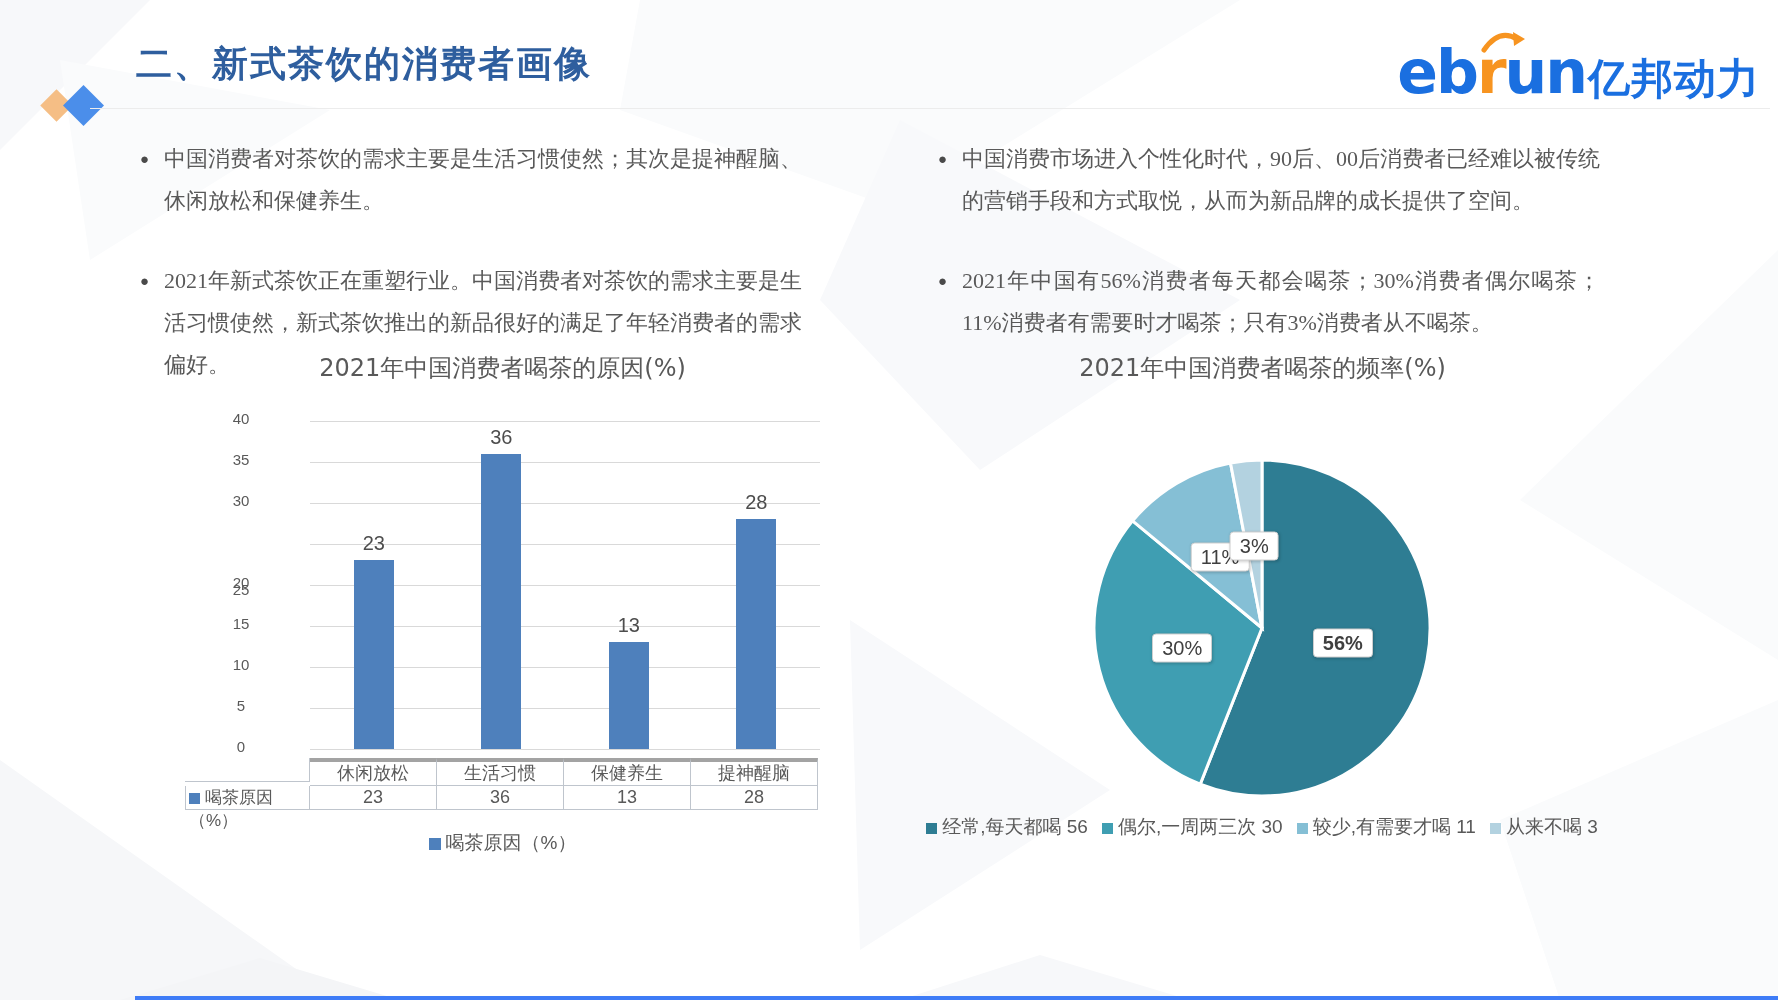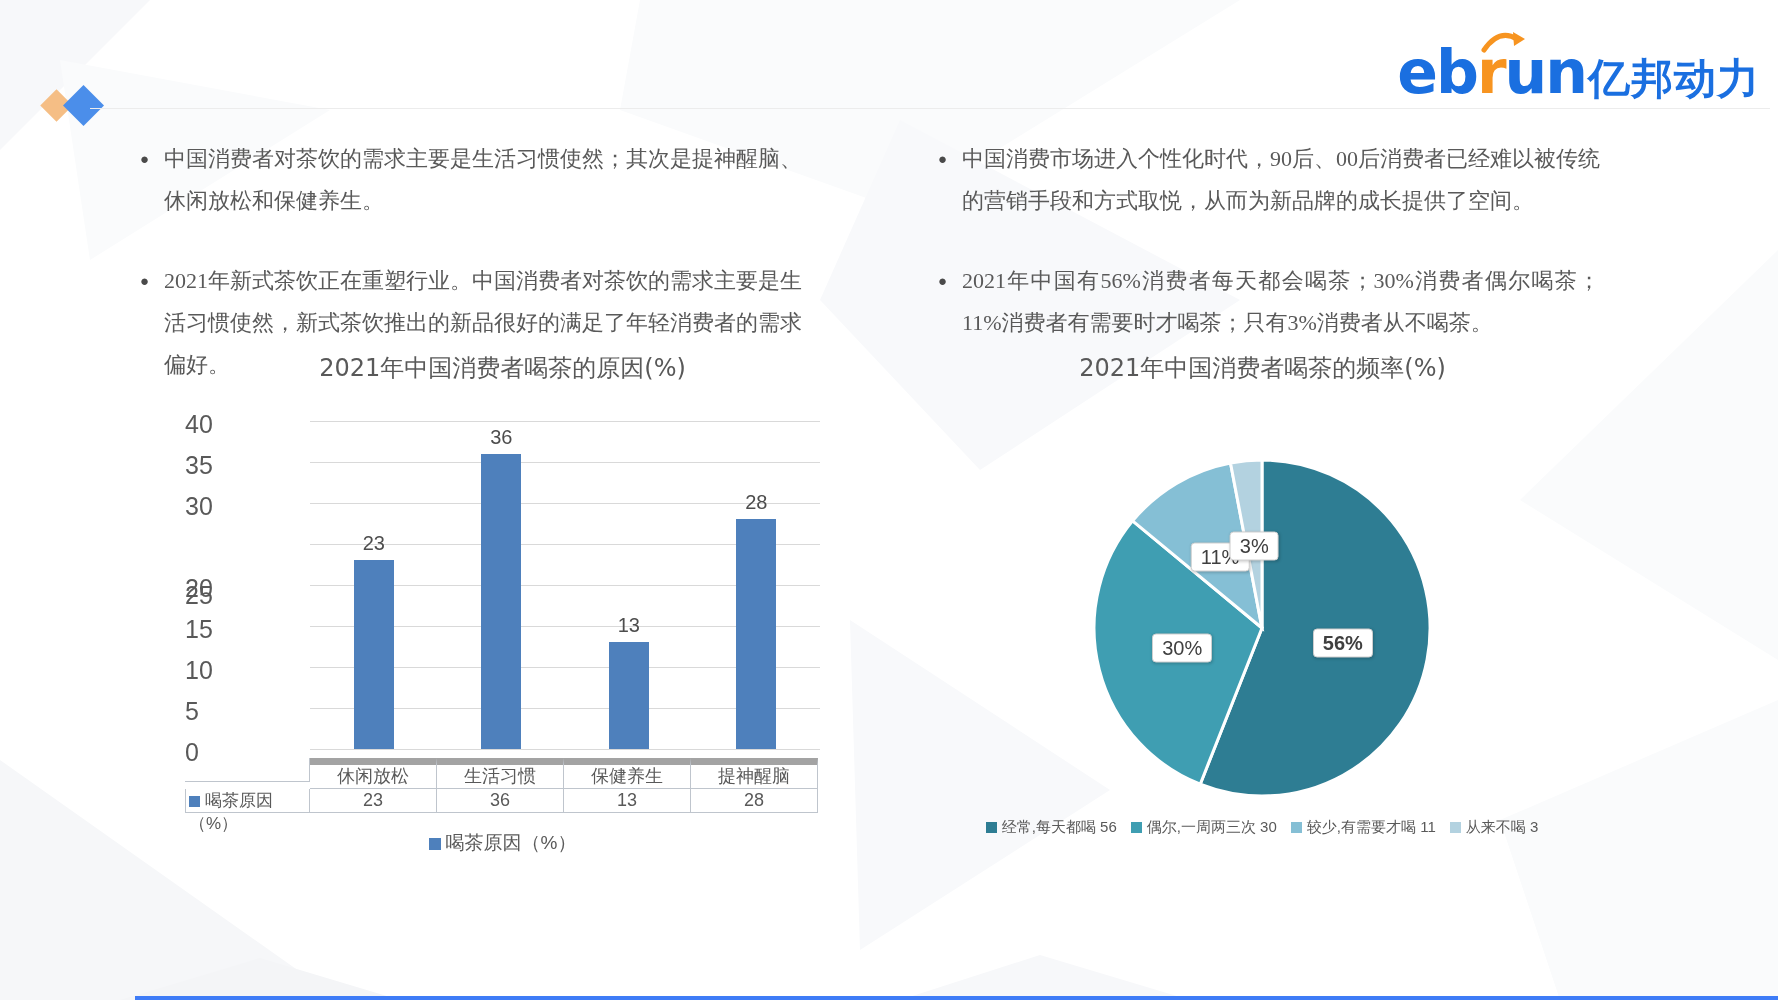--- a/index.html
+++ b/index.html
@@ -38,43 +38,43 @@
 
   
   .chart-title{position:absolute;top:352px;font-size:24px;color:#595959;text-align:center;
                font-family:"DejaVu Sans","Liberation Sans",sans-serif;}
   .chart-title.bar{left:185px;width:635px;}
   .chart-title.pie{left:950px;width:625px;}
 
   
   .bar-chart{position:absolute;left:185px;top:410px;width:635px;height:470px;}
   .gridline{position:absolute;height:1px;background:#d9d9d9;}
-  .ytick{position:absolute;left:0;width:112px;text-align:left;font-size:25px;color:#595959;}
+  .ytick{position:absolute;left:0;width:112px;text-align:center;font-size:15px;color:#595959;}
   .bar{position:absolute;width:40px;}
   .bar-val{position:absolute;width:60px;text-align:center;font-size:20px;color:#4d4d4d;}
   .bar-table{position:absolute;left:0;top:348px;width:633px;display:grid;
              grid-template-columns:125px repeat(4,1fr);}
   .tcell{height:23px;line-height:23px;border-right:1px solid #bfc5cd;border-bottom:1px solid #bfc5cd;
          text-align:center;font-size:18px;color:#595959;background:transparent;}
-  .tcell.btop{border-top:7px solid #a3a3a3;}
+  .tcell.btop{border-top:4px solid #a3a3a3;}
   .tcell.bleft{border-left:1px solid #bfc5cd;}
   .tcell.tblank{border-bottom:1px solid #bfc5cd;border-right:1px solid #bfc5cd;}
   .tcell.tlabel{text-align:left;padding-left:3px;font-size:17px;}
   .sq{display:inline-block;width:11px;height:11px;margin-right:5px;vertical-align:-1px;}
   .bar-legend{position:absolute;left:0;top:420px;width:635px;text-align:center;
               font-size:19px;color:#595959;}
   .bar-legend .sq{width:12px;height:12px;background:#4E80BC;}
 
   
   .pie-wrap{position:absolute;left:1052px;top:418px;width:420px;height:420px;}
   .pie-label{position:absolute;transform:translate(-50%,-50%);background:#ffffff;
              border:1px solid #cfcfcf;border-radius:4px;padding:2px 9px;font-size:20px;color:#3f3f3f;
              box-shadow:1px 1px 3px rgba(0,0,0,0.18);white-space:nowrap;}
   .pie-legend{position:absolute;left:880px;top:814px;width:764px;text-align:center;
-              font-size:15px;color:#595959;line-height:26px;}
+              font-size:19px;color:#595959;line-height:26px;}
   .lg-item{white-space:nowrap;margin:0 7px;}
 
   
   .source-note{position:absolute;left:163px;top:934px;font-family:"Liberation Serif","DejaVu Serif",serif;
                font-size:21px;color:#c8cdd2;letter-spacing:1px;}
   .bottom-bar{position:absolute;left:135px;right:0;bottom:0;height:4px;background:#3E7CF7;}
 </style>
 </head>
 <body>
 
@@ -91,20 +91,21 @@
     <polygon points="120,1000 260,958 400,1000" fill="#f4f5f7"></polygon>
     <polygon points="900,1000 1040,955 1190,1000" fill="#f7f8fa"></polygon>
     <polygon points="1500,820 1778,700 1778,1000 1560,1000" fill="#fafbfc"></polygon>
   </svg>
 
   <div class="layer">
     <div class="diamond orange"></div>
     <div class="diamond blue"></div>
   </div>
 
+  <div class="page-title layer">二、新式茶饮的消费者画像</div>
   <div class="title-divider layer"></div>
 
   <div class="logo layer">
     <span class="en blue">eb</span>
       <span class="r-wrap"><svg class="arrow-svg" width="44" height="24" viewBox="0 0 44 24">
           <path d="M3,20 Q18,-2 36,9" fill="none" stroke="#F79420" stroke-width="5" stroke-linecap="round"></path>
           <polygon points="32,2 44,9 33,16" fill="#F79420"></polygon>
         </svg><span class="en orange">r</span></span>
       <span class="en blue">un</span>
       <span class="cn">亿邦动力</span>

